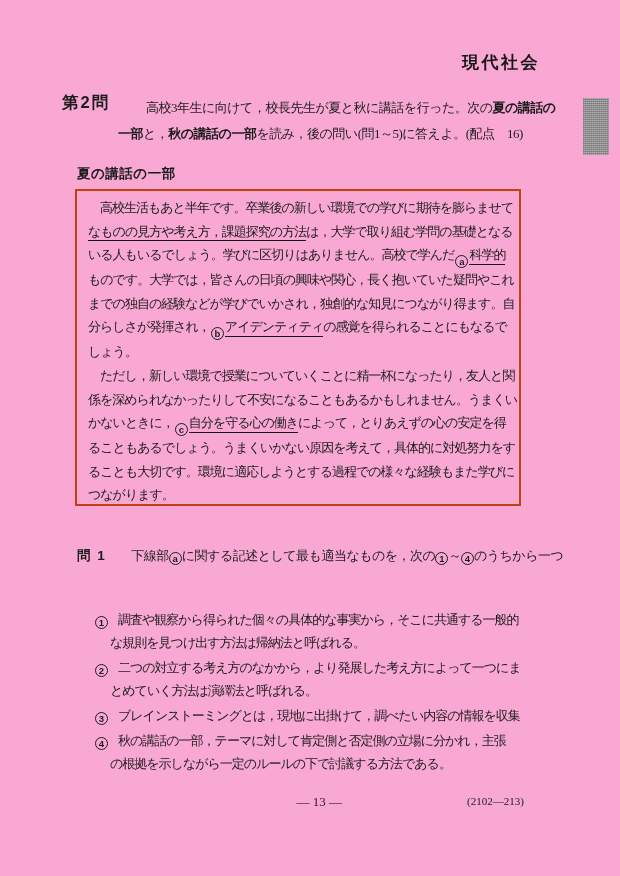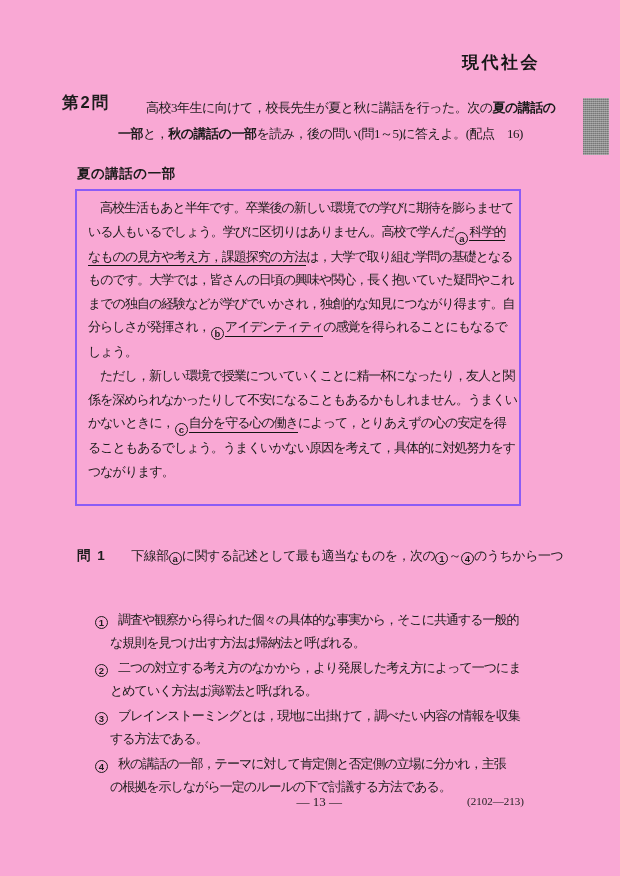--- a/index.html
+++ b/index.html
@@ -29,21 +29,21 @@
       repeating-linear-gradient(90deg, rgba(70,70,70,.30) 0 1px, rgba(0,0,0,0) 1px 2px);
   }
   
   .qnum { left:62px; top:92px; font-size:16.5px; letter-spacing:2px;text-align:center; }
   .lead { left:86px; top:95px; line-height:26px; letter-spacing:-0.5px;margin-left:32px; }
   .lead .tline:first-child { padding-left:28px; }
   
   .box-label { left:77px; top:165px; font-size:13.5px; letter-spacing:0.5px; }
   .sbox {
     left:75px; top:189px; width:446px; height:317px; box-sizing:border-box;
-    border:2px solid #8b5cf6; padding:5px 6px 0 11px;
+    border:2px solid #c2410c; padding:5px 6px 0 11px;
     line-height:23.6px;
   }
   .su { border-bottom:1.5px solid #151515; padding-bottom:1.5px; }
   
   .cc {
     display:inline-block; width:13px; height:13px; box-sizing:border-box;
     border:1.2px solid #1c1c1c; border-radius:50%;
     text-align:center; line-height:11.5px; font-size:9.5px; letter-spacing:0;
     font-family:"Liberation Sans","DejaVu Sans",sans-serif; font-weight:bold;
     vertical-align:-2px;
@@ -81,49 +81,49 @@
 
   <div class="doc lead">
       <div class="tline"><span>高校3年生に向けて，校長先生が夏と秋に講話を行った。次の</span><span class="sb">夏の講話の</span></div>
       <div class="tline"><span class="sb">一部</span><span>と，</span><span class="sb">秋の講話の一部</span><span>を読み，後の問い(問1～5)に答えよ。(配点　16)</span></div>
     </div>
 
   <div class="doc sb box-label">夏の講話の一部</div>
 
   <div class="doc sbox">
       <div class="tline"><span>　高校生活もあと半年です。卒業後の新しい環境での学びに期待を膨らませて</span></div>
+      <div class="tline"><span class="su">なものの見方や考え方，課題探究の方法</span><span>は，大学で取り組む学問の基礎となる</span></div>
       <div class="tline"><span>いる人もいるでしょう。学びに区切りはありません。高校で学んだ</span><span class="cc low">a</span><span class="su">科学的</span></div>
-      <div class="tline"><span class="su">なものの見方や考え方，課題探究の方法</span><span>は，大学で取り組む学問の基礎となる</span></div>
       <div class="tline"><span>ものです。大学では，皆さんの日頃の興味や関心，長く抱いていた疑問やこれ</span></div>
       <div class="tline"><span>までの独自の経験などが学びでいかされ，独創的な知見につながり得ます。自</span></div>
       <div class="tline"><span>分らしさが発揮され，</span><span class="cc low">b</span><span class="su">アイデンティティ</span><span>の感覚を得られることにもなるで</span></div>
       <div class="tline"><span>しょう。</span></div>
       <div class="tline"><span>　ただし，新しい環境で授業についていくことに精一杯になったり，友人と関</span></div>
       <div class="tline"><span>係を深められなかったりして不安になることもあるかもしれません。うまくい</span></div>
       <div class="tline"><span>かないときに，</span><span class="cc low">c</span><span class="su">自分を守る心の働き</span><span>によって，とりあえずの心の安定を得</span></div>
       <div class="tline"><span>ることもあるでしょう。うまくいかない原因を考えて，具体的に対処努力をす</span></div>
+      <div class="tline"><span>ることも大切です。環境に適応しようとする過程での様々な経験もまた学びに</span></div>
       <div class="tline"><span>つながります。</span></div>
     </div>
 
   <div class="doc q1">
       <div class="tline"><span class="sb">問 1</span><span>下線部</span><span class="cc">a</span><span>に関する記述として最も適当なものを，次の</span><span class="cc">1</span><span>～</span><span class="cc">4</span><span>のうちから一つ</span></div>
     </div>
 
   <div class="doc" id="options">
       <div class="opt">
         <div class="tline"><span class="cc onum">1</span><span>調査や観察から得られた個々の具体的な事実から，そこに共通する一般的</span></div>
         <div class="tline cont"><span>な規則を見つけ出す方法は帰納法と呼ばれる。</span></div>
       </div>
       <div class="opt">
         <div class="tline"><span class="cc onum">2</span><span>二つの対立する考え方のなかから，より発展した考え方によって一つにま</span></div>
         <div class="tline cont"><span>とめていく方法は演繹法と呼ばれる。</span></div>
       </div>
       <div class="opt">
         <div class="tline"><span class="cc onum">3</span><span>ブレインストーミングとは，現地に出掛けて，調べたい内容の情報を収集</span></div>
-        <div class="tline cont"><span>する方法である。</span></div>
       </div>
       <div class="opt">
         <div class="tline"><span class="cc onum">4</span><span>秋の講話の一部，テーマに対して肯定側と否定側の立場に分かれ，主張</span></div>
         <div class="tline cont"><span>の根拠を示しながら一定のルールの下で討議する方法である。</span></div>
       </div>
     </div>
 
   <div class="doc fpage">— 13 —</div>
   <div class="doc fcode">(2102—213)</div>
 

